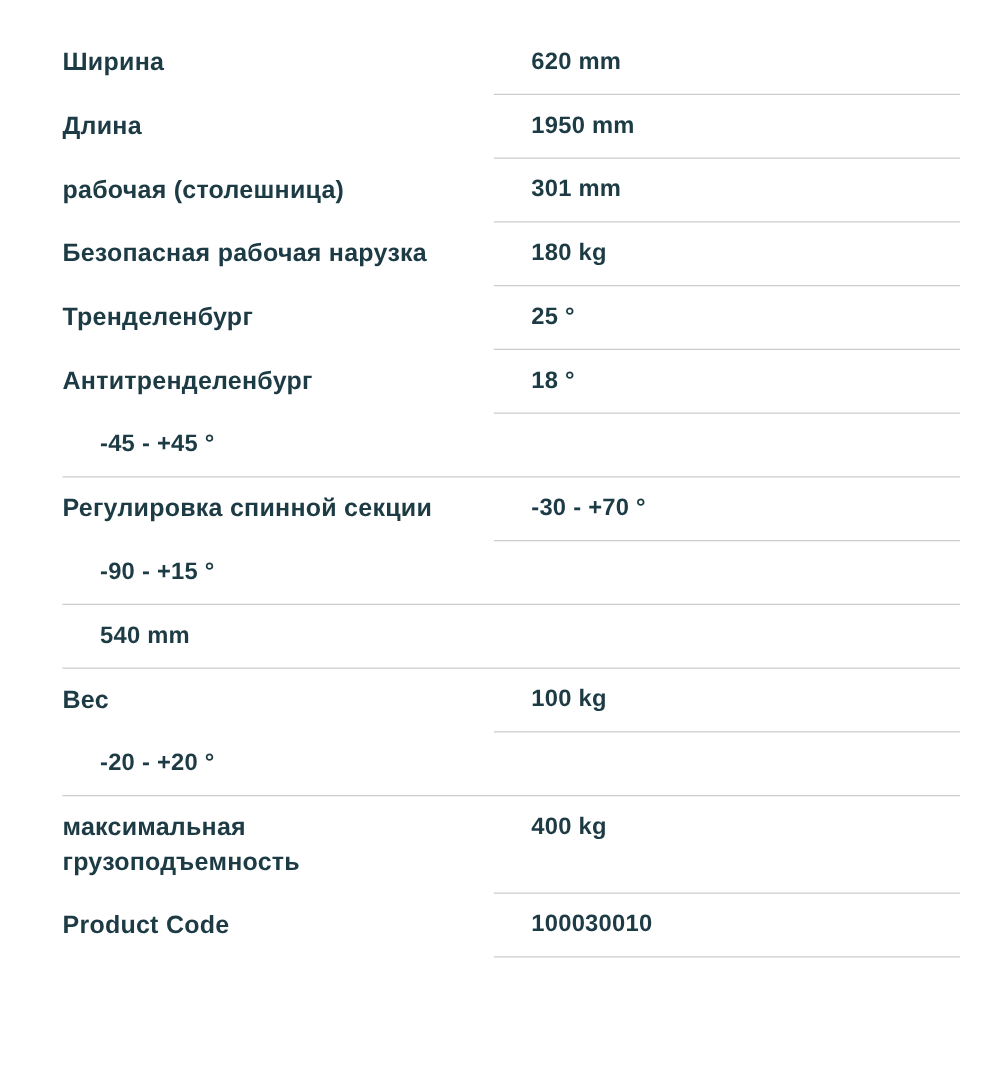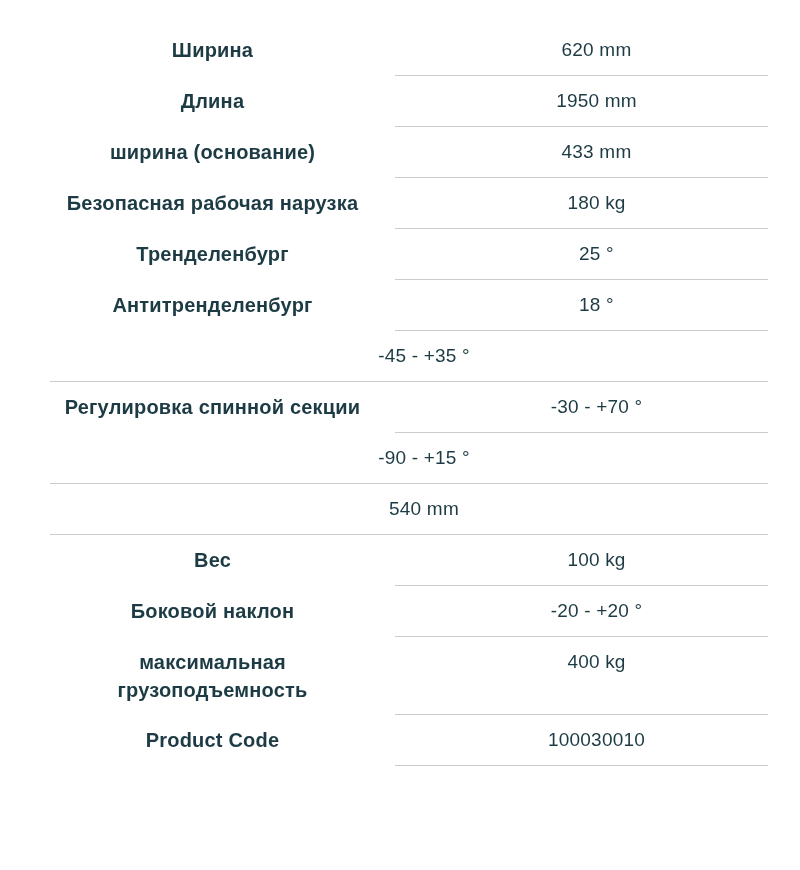--- a/index.html
+++ b/index.html
@@ -16,36 +16,35 @@
     color: var(--text-color);
     overflow: hidden;
   }
   .spec-table {
     padding: 25px 32px 10px 50px;
     width: 100%;
   }
   .spec-row {
     display: flex;
     align-items: stretch;
-    text-align: center;
   }
   .spec-label {
     width: 345px;
     flex: 0 0 345px;
     font-size: 20px;
     font-weight: bold;
     line-height: 28px;
     padding: 11px 20px 11px 0;
     white-space: pre-line;
     letter-spacing: 0.2px;
   }
   .spec-value {
     flex: 1 1 auto;
     font-size: 19px;
-    font-weight: normal;
+    font-weight: bold;
     line-height: 28px;
     padding: 11px 0 11px 30px;
     border-bottom: 1px solid var(--line-color);
     letter-spacing: 0.2px;
   }
 </style>
 </head>
 <body>
 
 <div class="spec-table" id="spec-table">
@@ -53,42 +52,42 @@
     <div class="spec-label">Ширина</div>
     <div class="spec-value">620 mm</div>
   </div>
 
   <div class="spec-row">
     <div class="spec-label">Длина</div>
     <div class="spec-value">1950 mm</div>
   </div>
 
   <div class="spec-row">
-    <div class="spec-label">ширина (основание)</div>
-    <div class="spec-value">433 mm</div>
+    <div class="spec-label">рабочая (столешница)</div>
+    <div class="spec-value">301 mm</div>
   </div>
 
 
   <div class="spec-row">
     <div class="spec-label">Безопасная рабочая нарузка</div>
     <div class="spec-value">180 kg</div>
   </div>
 
   <div class="spec-row">
     <div class="spec-label">Тренделенбург</div>
     <div class="spec-value">25 °</div>
   </div>
 
   <div class="spec-row">
     <div class="spec-label">Антитренделенбург</div>
     <div class="spec-value">18 °</div>
   </div>
 
   <div class="spec-row">
-    <div class="spec-value">-45 - +35 °</div>
+    <div class="spec-value">-45 - +45 °</div>
   </div>
 
   <div class="spec-row">
     <div class="spec-label">Регулировка спинной секции</div>
     <div class="spec-value">-30 - +70 °</div>
   </div>
 
   <div class="spec-row">
     <div class="spec-value">-90 - +15 °</div>
   </div>
@@ -96,21 +95,20 @@
   <div class="spec-row">
     <div class="spec-value">540 mm</div>
   </div>
 
   <div class="spec-row">
     <div class="spec-label">Вес</div>
     <div class="spec-value">100 kg</div>
   </div>
 
   <div class="spec-row">
-    <div class="spec-label">Боковой наклон</div>
     <div class="spec-value">-20 - +20 °</div>
   </div>
 
   <div class="spec-row">
     <div class="spec-label">максимальная
 грузоподъемность</div>
     <div class="spec-value">400 kg</div>
   </div>
 
   <div class="spec-row">

